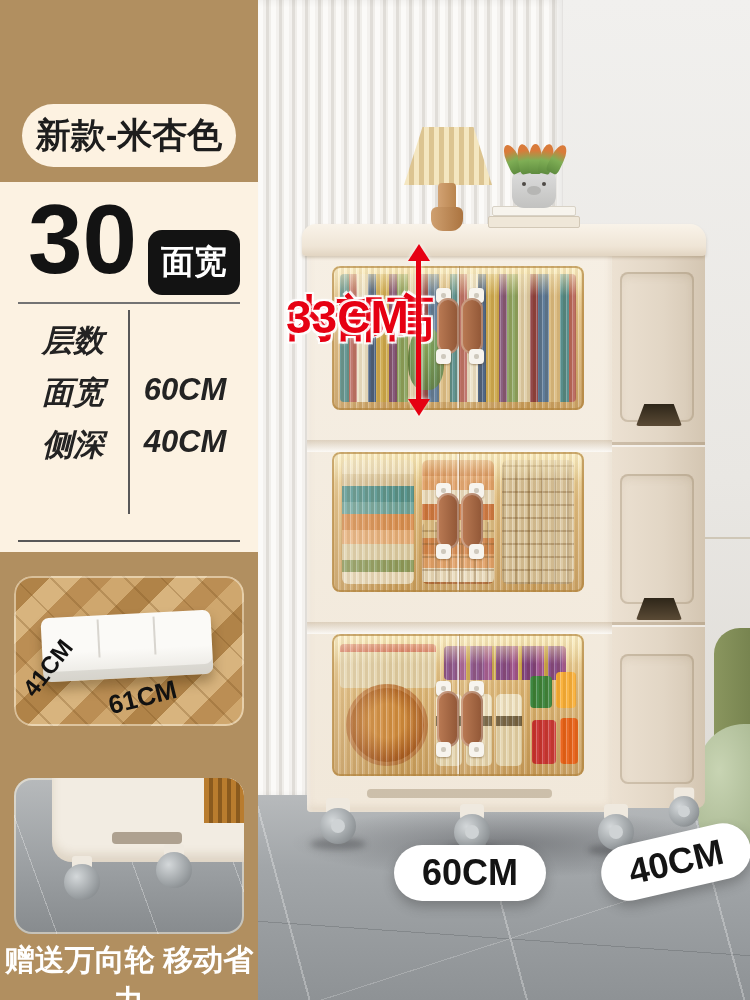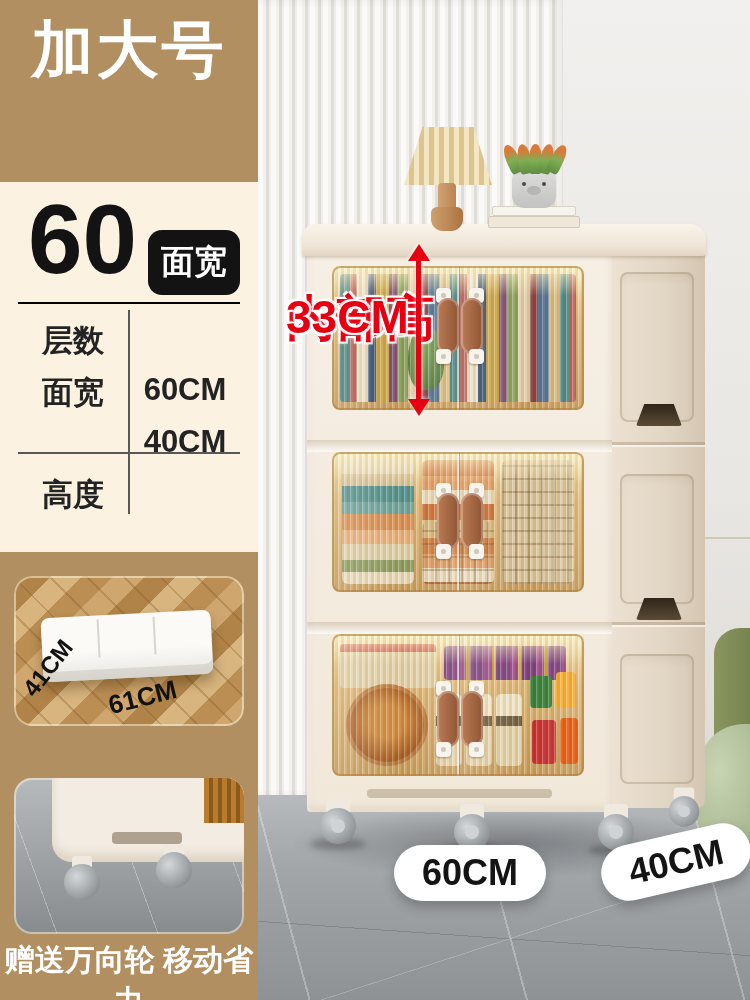--- a/index.html
+++ b/index.html
@@ -143,22 +143,22 @@
   
   .lc{z-index:50;}
   .lc-header{left:0;top:0;width:258px;height:182px;background:#b18f60;}
   .lc-title{left:0;top:8px;width:100%;text-align:center;color:#fff;font-size:62px;font-weight:900;letter-spacing:3px;}
   .lc-variant{left:22px;top:104px;width:214px;background:#fdf2e1;border-radius:999px;
     text-align:center;font-size:35px;font-weight:800;color:#1d1d1d;padding:8px 0;}
   .lc-cream{left:0;top:182px;width:258px;height:370px;background:#fcf2e2;}
   .lc-num{left:28px;top:8px;font-size:98px;font-weight:900;color:#131313;line-height:1;}
   .lc-badge{left:148px;top:48px;background:#131313;color:#fff;font-size:33px;font-weight:800;
     padding:10px 13px;border-radius:14px;}
-  .lc-table{left:18px;top:120px;width:222px;height:152px;
-    border-top:2px solid #000000;border-bottom:2px solid #585858;}
+  .lc-table{left:18px;top:120px;width:222px;height:240px;
+    border-top:2px solid #737373;border-bottom:2px solid #585858;font-style:italic;}
   .lc-div{left:110px;top:6px;width:2px;height:204px;background:#585858;}
   .spec-label{left:0;width:110px;text-align:center;font-size:31px;font-weight:600;color:#232323;}
   .spec-value{left:112px;width:110px;text-align:center;font-size:31px;font-weight:600;color:#232323;}
   .r0{top:16px;} .r1{top:68px;} .r2{top:120px;} .r3{top:170px;}
   .lc-tan{left:0;top:552px;width:258px;height:448px;background:#b18f60;}
   .photo{border-radius:18px;overflow:hidden;box-shadow:inset 0 0 0 2px rgba(250,240,220,.55);}
   .photo1{left:14px;top:24px;width:230px;height:150px;
     background:
       repeating-linear-gradient(45deg,rgba(120,80,30,.28) 0 2px,transparent 2px 26px),
       repeating-linear-gradient(-45deg,#cfa76e 0 22px,#bb8e54 22px 44px,#d8b47e 44px 66px,#b08348 66px 88px);}
@@ -338,33 +338,33 @@
   <div class="ann-arrow">
     <div class="head head-top"></div>
     <div class="shaft"></div>
     <div class="head head-bot"></div>
   </div>
 
   <div class="dim-pill pill-60">60CM</div>
   <div class="dim-pill pill-40">40CM</div>
 
   <div class="lc lc-header">
-    <div class="lc-title">加大号</div>
+    <div class="lc-variant">新款-米杏色</div>
   </div>
 
   <div class="lc lc-cream">
-    <div class="lc-num">60</div>
+    <div class="lc-num">30</div>
     <div class="lc-badge">面宽</div>
     <div class="lc-table">
       <div class="lc-div"></div>
       <div class="spec-label r0">层数</div>
       <div class="spec-label r1">面宽</div>
       <div class="spec-value r1">60CM</div>
+      <div class="spec-label r2">侧深</div>
       <div class="spec-value r2">40CM</div>
-      <div class="spec-label r3">高度</div>
     </div>
   </div>
 
   <div class="lc lc-tan">
     <div class="photo photo1">
       <div class="fold-box">
         <div class="fold-line" style="left:56px"></div>
         <div class="fold-line" style="left:112px"></div>
       </div>
       <div class="dim-rot dim41">41CM</div>

